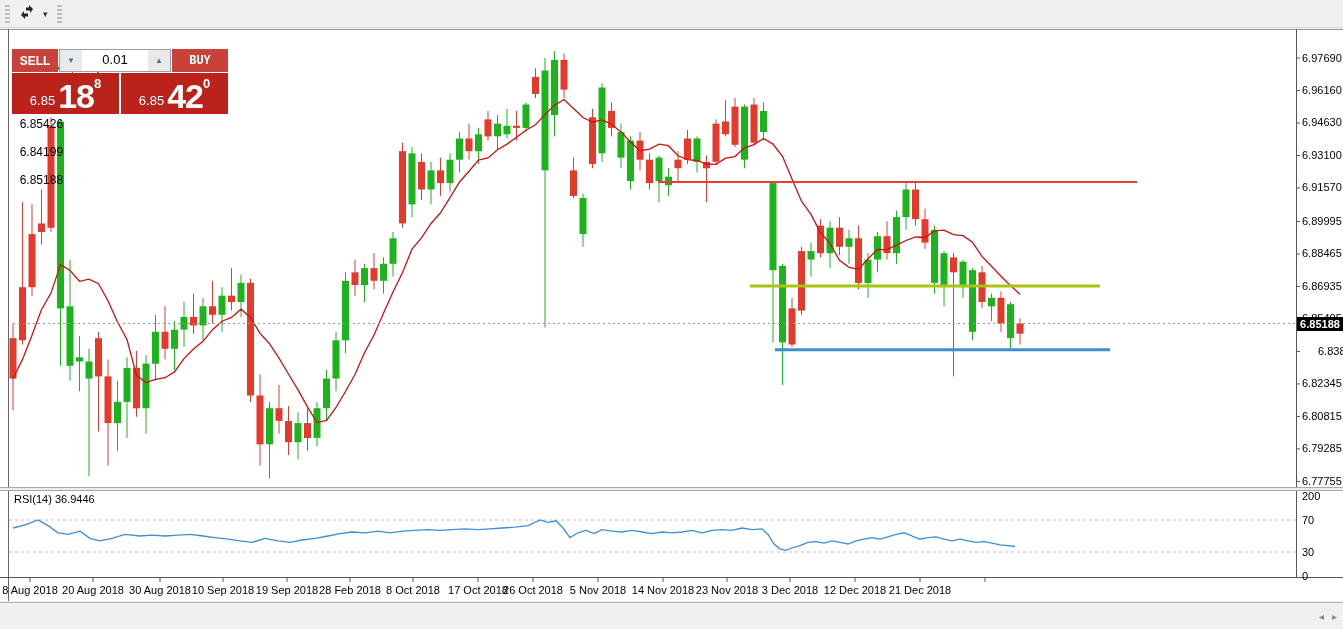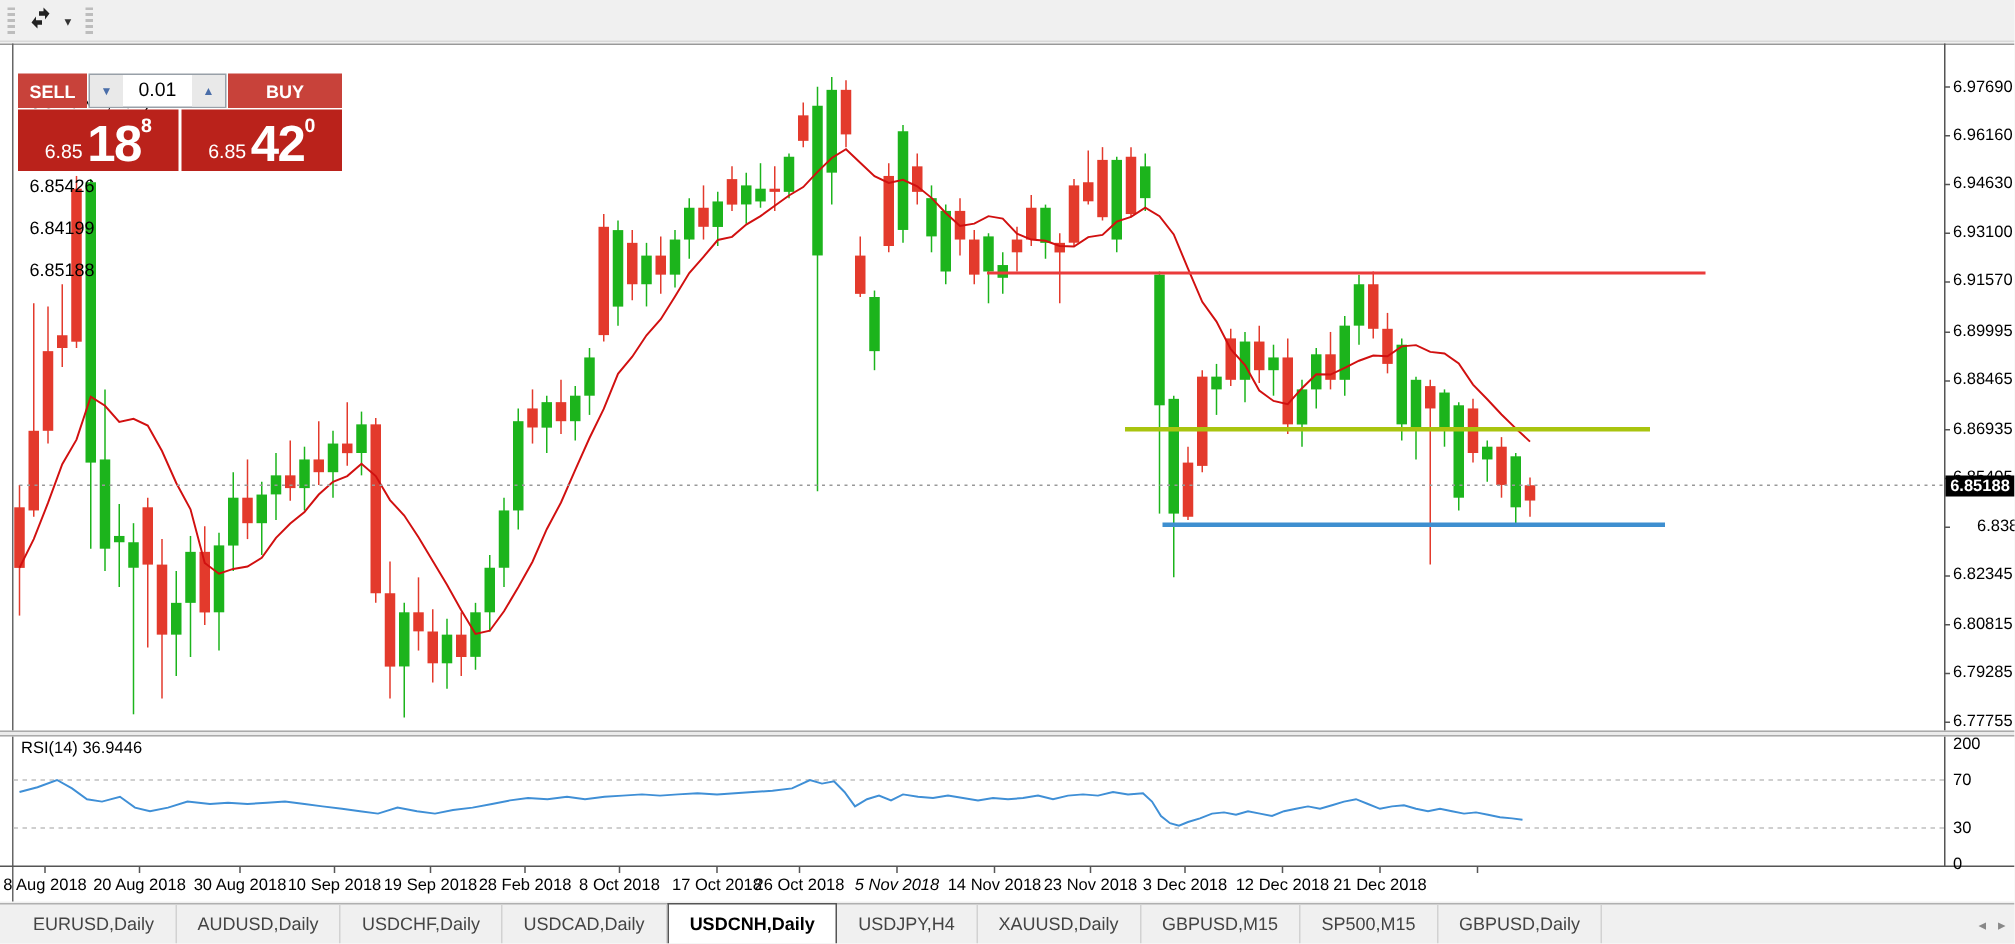--- a/index.html
+++ b/index.html
@@ -65,21 +65,21 @@
   }
   #rsi-label { position:absolute; left:14px; top:493px; font-size:11px; color:#000; z-index:6; }
   
   #trade-panel { position:absolute; left:12px; top:49px; width:216px; z-index:12; }
   .tp-row1 { display:flex; height:23px; }
   .sell-btn, .buy-btn {
     background:#c8423a; color:#fff; font-size:12px; font-weight:bold;
     display:flex; align-items:center; justify-content:center;
   }
   .sell-btn { width:46px; }
-  .buy-btn  { width:76px; }
+  .buy-btn  { width:56px;font-family:Liberation Mono, monospace; }
   .spin { flex:1; display:flex; background:#fff; border:1px solid #98a0a8; margin:0 1px; }
   .spin-btn { width:22px; background:#e9e9e9; color:#4a6ea9; font-size:8px;
     display:flex; align-items:center; justify-content:center; }
   .spin-val { flex:1; text-align:center; font-size:13px; line-height:20px; color:#000; }
   .tp-row2 { display:flex; height:41px; margin-top:1px; }
   .price-block {
     background:#ba221b; color:#fff; display:flex; align-items:flex-end; justify-content:center;
   }
   .price-block.sell { width:107px; margin-right:2px; }
   .price-block.buy  { flex:1; }
@@ -188,21 +188,21 @@
     <div class="rsi-axis-label" style="top: 569.5px;">0</div>
     <div class="date-label" style="left: 30px;">8 Aug 2018</div>
     <div class="date-label" style="left: 93px;">20 Aug 2018</div>
     <div class="date-label" style="left: 160px;">30 Aug 2018</div>
     <div class="date-label" style="left: 223px;">10 Sep 2018</div>
     <div class="date-label" style="left: 287px;">19 Sep 2018</div>
     <div class="date-label" style="left: 350px;">28 Feb 2018</div>
     <div class="date-label" style="left: 413px;">8 Oct 2018</div>
     <div class="date-label" style="left: 478px;">17 Oct 2018</div>
     <div class="date-label" style="left: 533px;">26 Oct 2018</div>
-    <div class="date-label" style="left: 598px; font-style: italic;">5 Nov 2018</div>
+    <div class="date-label" style="left: 598px;">5 Nov 2018</div>
     <div class="date-label" style="left: 663px;">14 Nov 2018</div>
     <div class="date-label" style="left: 727px;">23 Nov 2018</div>
     <div class="date-label" style="left: 790px;">3 Dec 2018</div>
     <div class="date-label" style="left: 855px;">12 Dec 2018</div>
     <div class="date-label" style="left: 920px;">21 Dec 2018</div>
     <div class="date-label" style="left: 985px; margin-top: 17px;">31 Dec 2018</div>
   </div>
 
 <svg id="overlay" width="1343" height="629" viewBox="0 0 1343 629">
     <line x1="1296" y1="58" x2="1300" y2="58" stroke="#555"></line>
@@ -668,29 +668,17 @@
     <line x1="750" y1="286.1" x2="1100" y2="286.1" stroke="#a9c40f" stroke-width="3"></line>
     <line x1="775" y1="349.8" x2="1110" y2="349.8" stroke="#3e8fd0" stroke-width="3"></line>
     <line x1="13" y1="323.5" x2="1296" y2="323.5" stroke="#999999" stroke-dasharray="2,3" stroke-width="1"></line>
     <line x1="9" y1="520.0" x2="1296" y2="520.0" stroke="#c0c0c0" stroke-dasharray="3,3"></line>
     <line x1="9" y1="552.0" x2="1296" y2="552.0" stroke="#c0c0c0" stroke-dasharray="3,3"></line>
     <polyline points="13,528.0 25,524.8 38,520.0 48,525.6 58,532.8 68,534.4 80,531.2 90,538.4 100,540.8 112,538.4 125,534.4 140,536.0 152,535.2 165,536.0 178,535.2 190,534.4 203,536.0 215,537.6 228,539.2 240,540.8 252,542.4 265,538.4 278,540.8 290,542.4 302,540.0 315,538.4 328,536.0 340,533.6 352,532.0 365,532.8 378,531.2 390,532.8 403,531.2 415,530.4 428,529.6 440,530.4 452,529.6 465,528.8 478,529.6 490,528.8 502,528.0 515,527.2 528,525.6 540,520.0 548,522.4 556,520.8 563,528.0 570,537.6 578,532.8 586,530.4 594,533.6 602,529.6 612,531.2 622,532.0 632,530.4 642,532.0 652,533.6 662,532.0 672,532.8 682,532.0 692,530.4 702,532.8 712,530.4 722,529.6 732,530.4 742,528.0 752,529.6 762,528.8 768,534.4 774,544.0 780,548.8 786,550.4 792,548.0 800,545.6 808,542.4 816,541.6 824,543.2 832,540.8 840,542.4 848,544.0 856,540.8 864,539.2 872,537.6 880,539.2 888,536.8 896,534.4 904,532.8 912,536.0 920,539.2 928,537.6 936,536.8 944,539.2 952,540.8 960,539.2 968,540.8 976,542.4 984,541.6 992,543.2 1000,544.8 1008,545.6 1015,546.5" fill="none" stroke="#3f8fd6" stroke-width="1.3"></polyline>
   </svg>
 
 <div id="tabbar">
   <div style="width:8px;"></div>
-  <div id="tabs-holder" style="display:flex;">
-      <div class="chart-tab">EURUSD,Daily</div>
-      <div class="chart-tab">AUDUSD,Daily</div>
-      <div class="chart-tab">USDCHF,Daily</div>
-      <div class="chart-tab">USDCAD,Daily</div>
-      <div class="chart-tab active">USDCNH,Daily</div>
-      <div class="chart-tab">USDJPY,H4</div>
-      <div class="chart-tab">XAUUSD,Daily</div>
-      <div class="chart-tab">GBPUSD,M15</div>
-      <div class="chart-tab">SP500,M15</div>
-      <div class="chart-tab">GBPUSD,Daily</div>
-    </div>
   <div id="tab-arrows">
     <span>◂</span>
     <span>▸</span>
   </div>
 </div>
 
 </body></html>

